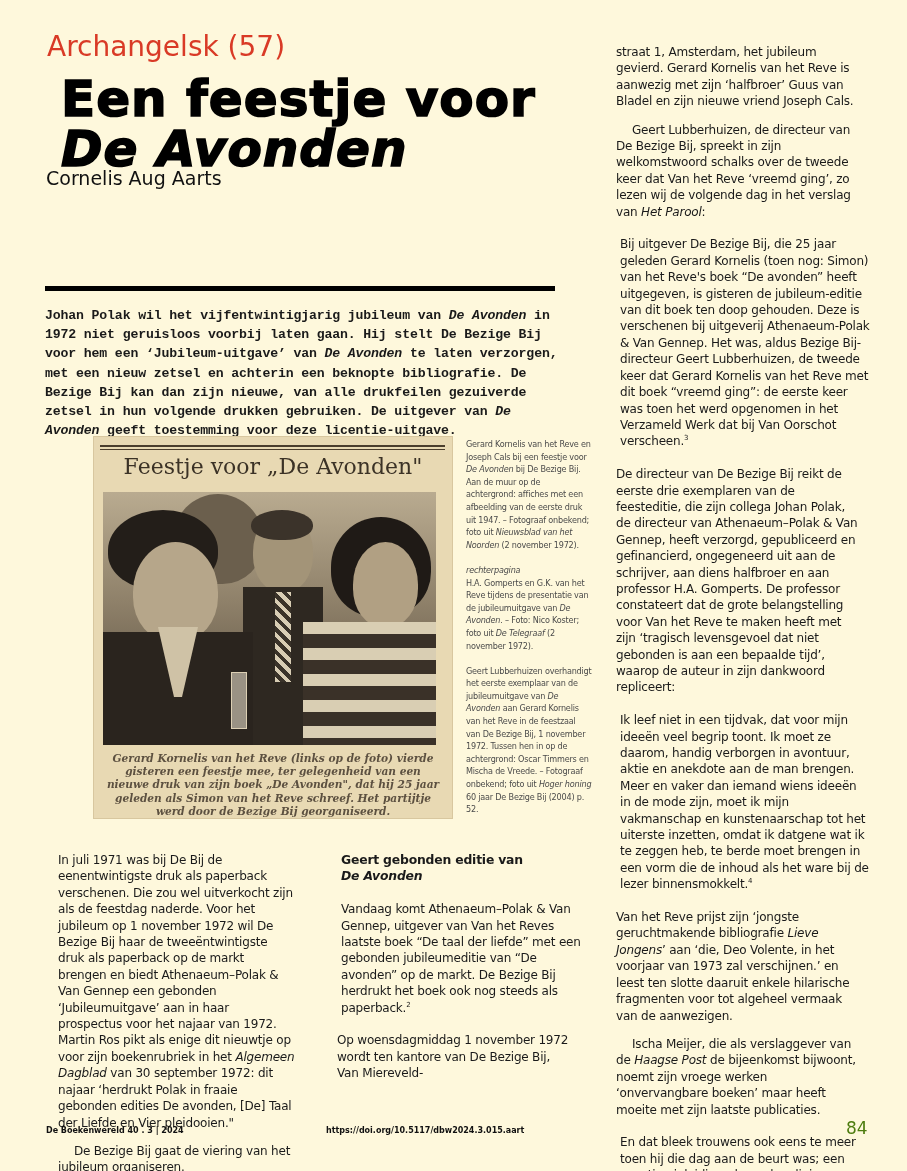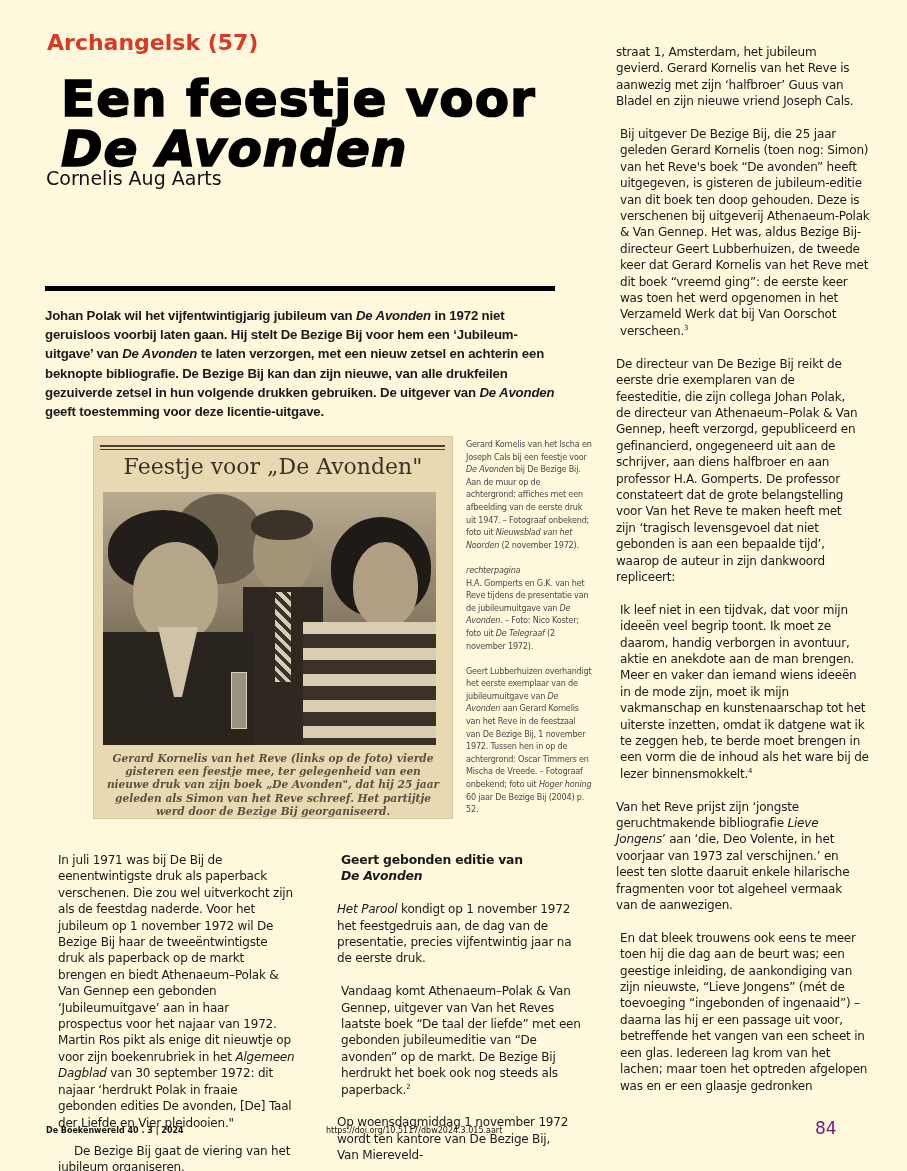--- a/index.html
+++ b/index.html
@@ -6,42 +6,42 @@
   body {
     width: 907px; height: 1171px; overflow: hidden;
     background: #fef8dc;
     font-family: "DejaVu Sans", sans-serif;
     color: #1a1a1a;
     position: relative;
   }
   .abs { position: absolute; }
   .kicker {
     left: 47px; top: 30px;
-    font-family: "DejaVu Sans", sans-serif; font-weight: bold;
-    font-size: 22px; color: #d93a26; letter-spacing: 0px;
+    font-family: "DejaVu Sans", sans-serif; font-weight: normal;
+    font-size: 28px; color: #d93a26; letter-spacing: 0px;
   }
   .title {
     left: 45px; top: 58px; margin: 16px;
     font-family: "DejaVu Sans", sans-serif; font-weight: 900;
     font-size: 50px; line-height: 50px; color: #000;
     letter-spacing: 1px;
     -webkit-text-stroke: 1.6px #000;
   }
   .title .l2 { font-style: italic; display: block; }
   .author {
     left: 46px; top: 167px;
     font-family: "DejaVu Sans", sans-serif;
     font-size: 19px; color: #111; font-weight: normal;
   }
   .rule {
     left: 45px; top: 286px; width: 510px; height: 5px; background: #000;
   }
   .lede {
     left: 45px; top: 306px; width: 520px;
-    font-family: Liberation Sans, sans-serif; font-weight: bold;
+    font-family: Liberation Mono, monospace; font-weight: bold;
     font-size: 13.2px; line-height: 19.2px; color: #1a1a1a;
     letter-spacing: -0.15px;
   }
   .lede i, .body i { font-style: italic; }
   .lede i { font-weight: bold; }
 
   .clip {
     left: 93px; top: 436px; width: 360px; height: 383px;
     background: #e8d9b3;
     box-shadow: inset 0 0 0 1px #d8c79f;
@@ -81,22 +81,22 @@
   .col .quote { margin: 16.4px 0 16.4px 16px; }
   .col .gap { margin-top: 16.4px; }
   .col sup { font-size: 7px; vertical-align: super; line-height: 0; }
   .c1 { left: 46px; top: 840px; width: 262px; }
   .c2 { left: 325px; top: 840px; width: 262px; }
   .c3 { left: 604px; top: 32px; width: 266px; }
   .subhead { font-weight: bold; margin-left: 16px !important; font-size: 12.4px; }
   .subhead i { font-style: italic; }
 
   .footer-left { left: 46px; top: 1126px; font-size: 8px; font-weight: bold; color: #111; }
-  .footer-mid { left: 326px; top: 1126px; font-size: 8px; font-weight: normal; color: #111; }
-  .footer-page { left: 815px; top: 1118px; font-size: 17px; color: #701a75; font-family: "DejaVu Sans", sans-serif; }
+  .footer-mid { left: 326px; top: 1126px; font-size: 8px; font-weight: bold; color: #111; }
+  .footer-page { left: 846px; top: 1118px; font-size: 17px; color: #4d7c0f; font-family: "DejaVu Sans", sans-serif; }
 </style>
 </head>
 <body>
 
 <div class="abs kicker">Archangelsk (57)</div>
 <h1 class="abs title">
   <span>Een feestje voor</span>
   <span class="l2">De Avonden</span>
 </h1>
 <div class="abs author">Cornelis Aug Aarts</div>
@@ -122,41 +122,42 @@
     <div style="position:absolute; left:55px; top:135px; width:40px; height:70px; background:#cfc2a6; clip-path: polygon(0 0,100% 0,60% 100%,40% 100%);"></div>
     <div class="fig" style="left:228px; top:25px; width:100px; height:100px; background:#1f1a16;"></div>
     <div class="fig" style="left:250px; top:50px; width:65px; height:85px; background:#b1a083;"></div>
     <div style="position:absolute; left:200px; top:130px; width:133px; height:125px; background: repeating-linear-gradient(180deg,#d9ceb3 0 12px,#3a3128 12px 26px);"></div>
     <div style="position:absolute; left:128px; top:180px; width:14px; height:55px; background:rgba(230,220,200,0.6); border:1px solid #ddd0b4;"></div>
   </div>
   <div class="clip-caption">Gerard Kornelis van het Reve (links op de foto) vierde gisteren een feestje mee, ter gelegenheid van een nieuwe druk van zijn boek „De Avonden", dat hij 25 jaar geleden als Simon van het Reve schreef. Het partijtje werd door de Bezige Bij georganiseerd.</div>
 </div>
 
 <div class="abs side-cap">
-  <p><span>Gerard Kornelis van het Ischa en Joseph Cals bij een feestje voor </span><i>De Avonden</i><span> bij De Bezige Bij. Aan de muur op de achtergrond: affiches met een afbeelding van de eerste druk uit 1947. – Fotograaf onbekend; foto uit </span><i>Nieuwsblad van het Noorden</i><span> (2 november 1972).</span></p>
+  <p><span>Gerard Kornelis van het Reve en Joseph Cals bij een feestje voor </span><i>De Avonden</i><span> bij De Bezige Bij. Aan de muur op de achtergrond: affiches met een afbeelding van de eerste druk uit 1947. – Fotograaf onbekend; foto uit </span><i>Nieuwsblad van het Noorden</i><span> (2 november 1972).</span></p>
   <p><i>rechterpagina</i><br><span>H.A. Gomperts en G.K. van het Reve tijdens de presentatie van de jubileumuitgave van </span><i>De Avonden</i><span>. – Foto: Nico Koster; foto uit </span><i>De Telegraaf</i><span> (2 november 1972).</span></p>
   <p><span>Geert Lubberhuizen overhandigt het eerste exemplaar van de jubileumuitgave van </span><i>De Avonden</i><span> aan Gerard Kornelis van het Reve in de feestzaal van De Bezige Bij, 1 november 1972. Tussen hen in op de achtergrond: Oscar Timmers en Mischa de Vreede. – Fotograaf onbekend; foto uit </span><i>Hoger honing</i><span> 60 jaar De Bezige Bij (2004) p. 52.</span></p>
 </div>
 
 <div class="abs col c1">
   <p><span>In juli 1971 was bij De Bij de eenentwintigste druk als paperback verschenen. Die zou wel uitverkocht zijn als de feestdag naderde. Voor het jubileum op 1 november 1972 wil De Bezige Bij haar de tweeëntwintigste druk als paperback op de markt brengen en biedt Athenaeum–Polak &amp; Van Gennep een gebonden ‘Jubileumuitgave’ aan in haar prospectus voor het najaar van 1972. Martin Ros pikt als enige dit nieuwtje op voor zijn boekenrubriek in het </span><i>Algemeen Dagblad</i><span> van 30 september 1972: dit najaar ‘herdrukt Polak in fraaie gebonden edities De avonden, [De] Taal der Liefde en Vier pleidooien."</span></p>
   <p class="indent">De Bezige Bij gaat de viering van het jubileum organiseren.</p>
 </div>
 
 <div class="abs col c2">
   <p class="subhead"><span>Geert gebonden editie van</span><br><i>De Avonden</i></p>
-  <p class="gap"><i>Het Parool</i><span> kondigt op 1 november 1972 het feestgedruis aan, de dag van de presentatie, precies vijfentwintig jaar na de eerste druk.</span></p>
   <p class="quote"><span>Vandaag komt Athenaeum–Polak &amp; Van Gennep, uitgever van Van het Reves laatste boek “De taal der liefde” met een gebonden jubileumeditie van “De avonden” op de markt. De Bezige Bij herdrukt het boek ook nog steeds als paperback.</span><sup>2</sup></p>
   <p>Op woensdagmiddag 1 november 1972 wordt ten kantore van De Bezige Bij, Van Miereveld-</p>
 </div>
 
 <div class="abs col c3">
   <p>straat 1, Amsterdam, het jubileum gevierd. Gerard Kornelis van het Reve is aanwezig met zijn ‘halfbroer’ Guus van Bladel en zijn nieuwe vriend Joseph Cals.</p>
+  <p class="indent"><span>Geert Lubberhuizen, de directeur van De Bezige Bij, spreekt in zijn welkomstwoord schalks over de tweede keer dat Van het Reve ‘vreemd ging’, zo lezen wij de volgende dag in het verslag van </span><i>Het Parool</i><span>:</span></p>
   <p class="quote"><span>Bij uitgever De Bezige Bij, die 25 jaar geleden Gerard Kornelis (toen nog: Simon) van het Reve's boek “De avonden” heeft uitgegeven, is gisteren de jubileum-editie van dit boek ten doop gehouden. Deze is verschenen bij uitgeverij Athenaeum-Polak &amp; Van Gennep. Het was, aldus Bezige Bij-directeur Geert Lubberhuizen, de tweede keer dat Gerard Kornelis van het Reve met dit boek “vreemd ging”: de eerste keer was toen het werd opgenomen in het Verzameld Werk dat bij Van Oorschot verscheen.</span><sup>3</sup></p>
   <p>De directeur van De Bezige Bij reikt de eerste drie exemplaren van de feesteditie, die zijn collega Johan Polak, de directeur van Athenaeum–Polak &amp; Van Gennep, heeft verzorgd, gepubliceerd en gefinancierd, ongegeneerd uit aan de schrijver, aan diens halfbroer en aan professor H.A. Gomperts. De professor constateert dat de grote belangstelling voor Van het Reve te maken heeft met zijn ‘tragisch levensgevoel dat niet gebonden is aan een bepaalde tijd’, waarop de auteur in zijn dankwoord repliceert:</p>
   <p class="quote"><span>Ik leef niet in een tijdvak, dat voor mijn ideeën veel begrip toont. Ik moet ze daarom, handig verborgen in avontuur, aktie en anekdote aan de man brengen. Meer en vaker dan iemand wiens ideeën in de mode zijn, moet ik mijn vakmanschap en kunstenaarschap tot het uiterste inzetten, omdat ik datgene wat ik te zeggen heb, te berde moet brengen in een vorm die de inhoud als het ware bij de lezer binnensmokkelt.</span><sup>4</sup></p>
   <p><span>Van het Reve prijst zijn ‘jongste geruchtmakende bibliografie </span><i>Lieve Jongens</i><span>’ aan ‘die, Deo Volente, in het voorjaar van 1973 zal verschijnen.’ en leest ten slotte daaruit enkele hilarische fragmenten voor tot algeheel vermaak van de aanwezigen.</span></p>
+  <p class="indent"><span>Ischa Meijer, die als verslaggever van de </span><i>Haagse Post</i><span> de bijeenkomst bijwoont, noemt zijn vroege werken ‘onvervangbare boeken’ maar heeft moeite met zijn laatste publicaties.</span></p>
   <p class="quote">En dat bleek trouwens ook eens te meer toen hij die dag aan de beurt was; een geestige inleiding, de aankondiging van zijn nieuwste, “Lieve Jongens” (mét de toevoeging “ingebonden of ingenaaid”) – daarna las hij er een passage uit voor, betreffende het vangen van een scheet in een glas. Iedereen lag krom van het lachen; maar toen het optreden afgelopen was en er een glaasje gedronken</p>
 </div>
 
 <div class="abs footer-left">De Boekenwereld 40 . 3 | 2024</div>
 <div class="abs footer-mid">https://doi.org/10.5117/dbw2024.3.015.aart</div>
 <div class="abs footer-page">84</div>
 
 </body></html>

